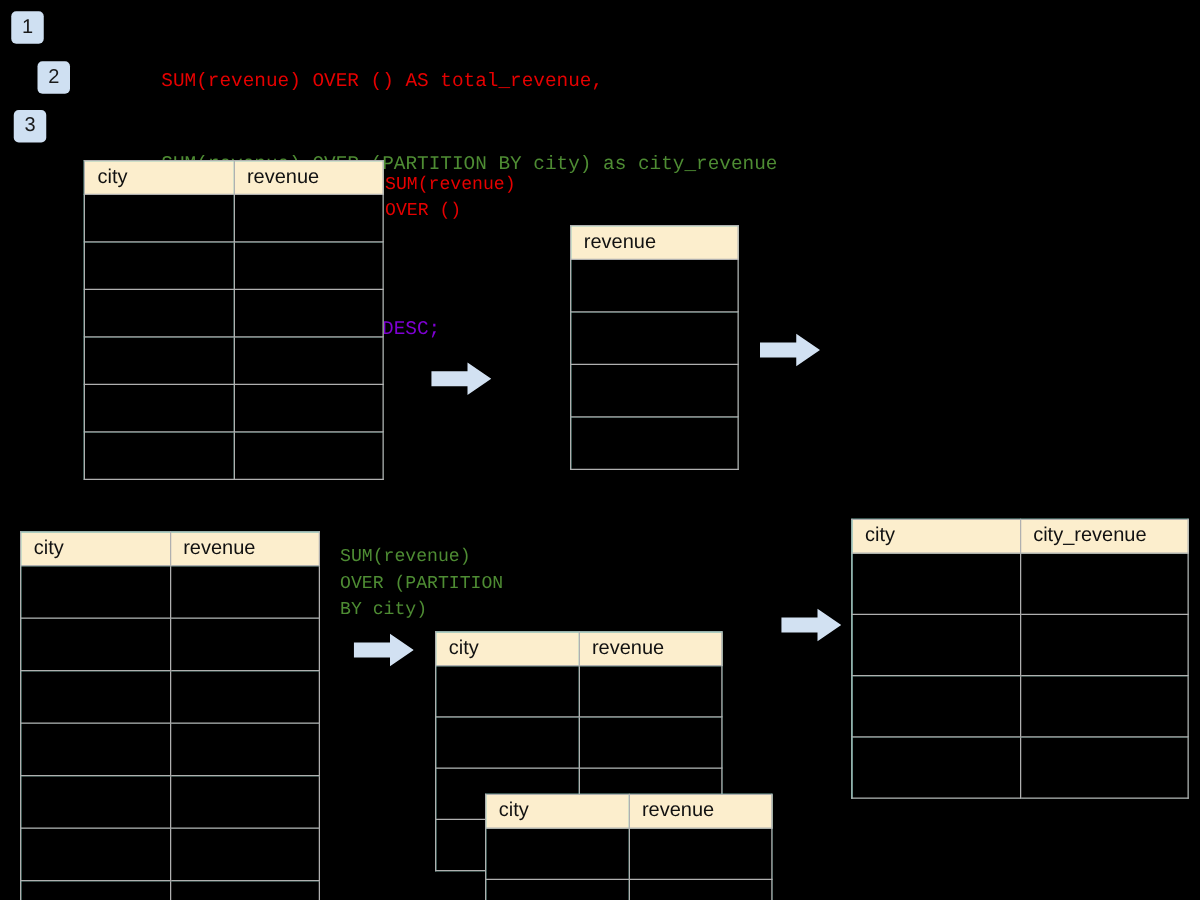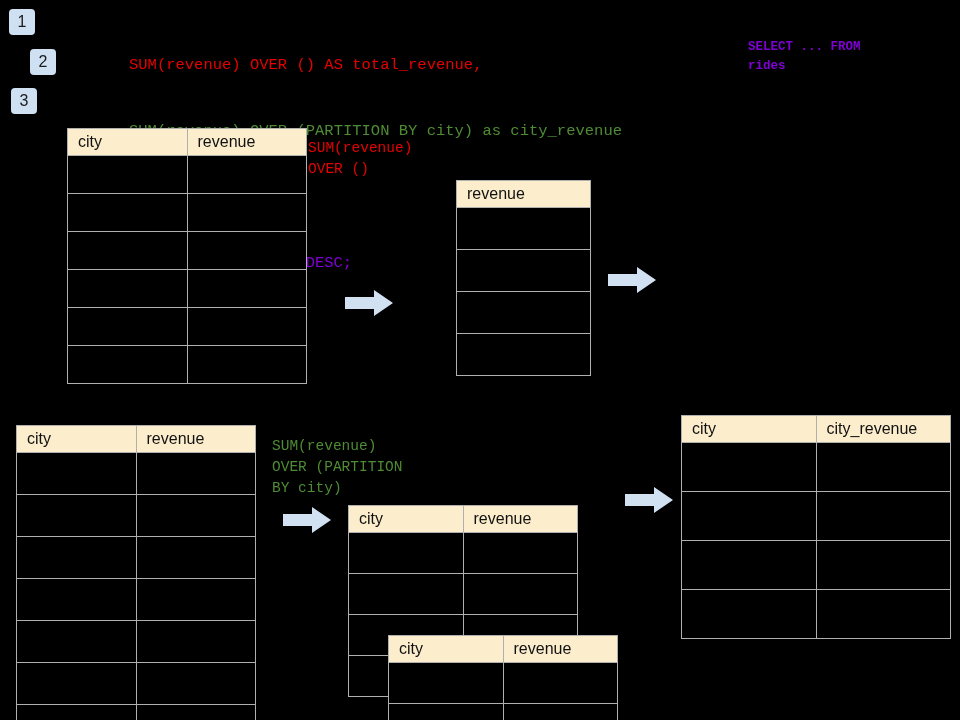--- a/index.html
+++ b/index.html
@@ -102,22 +102,20 @@
     <div class="sql-line c-red" style="padding-left:47px;">SUM(revenue) OVER () AS total_revenue,</div>
     <div class="sql-line c-green" style="padding-left:47px;">SUM(revenue) OVER (PARTITION BY city) as city_revenue</div>
     <div class="sql-line c-purple" style="padding-left:19px;">FROM rides</div>
     <div class="sql-line c-purple" style="padding-left:19px;">ORDER by city_revenue DESC;</div>
   </div>
 
   <div class="badge" style="left:9px;  top:9px;">1</div>
   <div class="badge" style="left:30px; top:49px;">2</div>
   <div class="badge" style="left:11px; top:88px;">3</div>
 
-  <div class="annot-small" style="left:748px; top:38px;">SELECT ... FROM
-rides</div>
 
   <div class="annot c-red" style="left:308px; top:138px;">SUM(revenue)
 OVER ()</div>
 
   <div class="annot c-green" style="left:272px; top:436px;">SUM(revenue)
 OVER (PARTITION
 BY city)</div>
 
   <table class="tbl" style="left:67px; top:128px; width:240px;">
     <colgroup>

